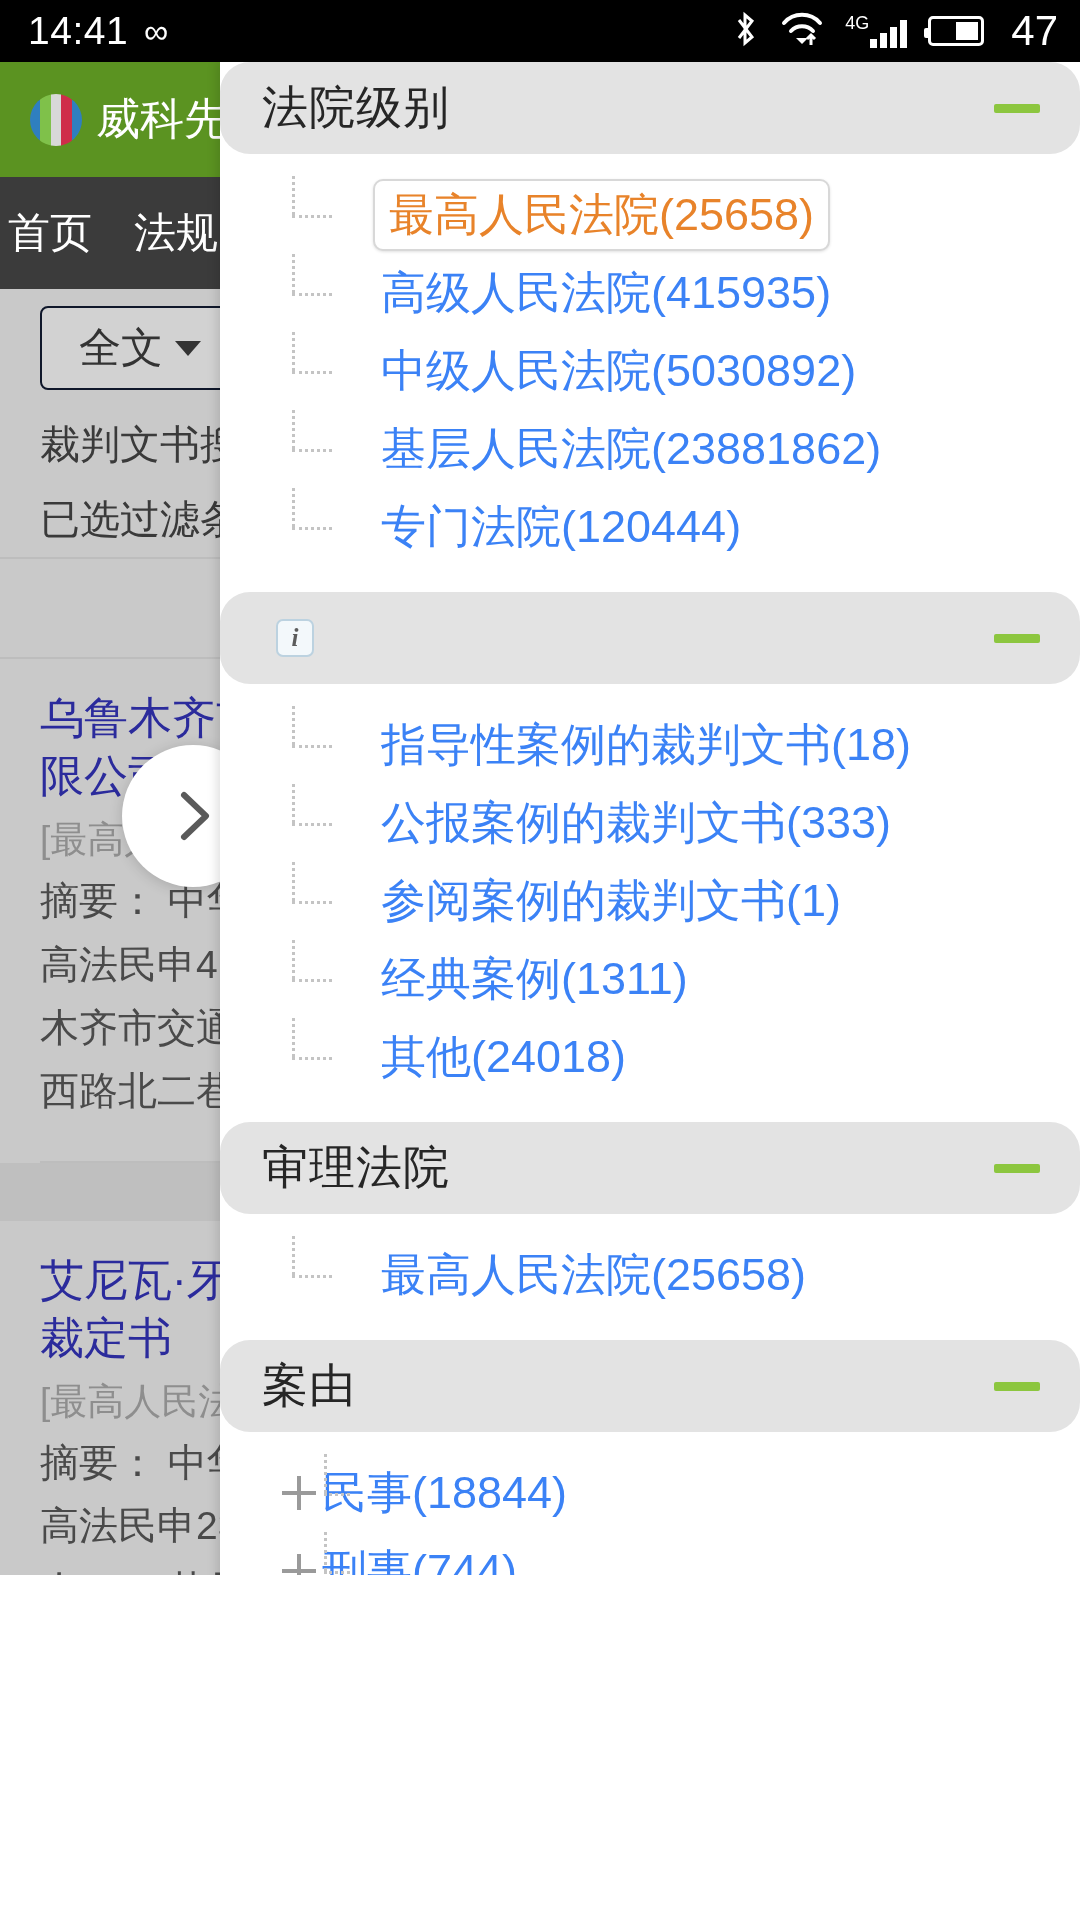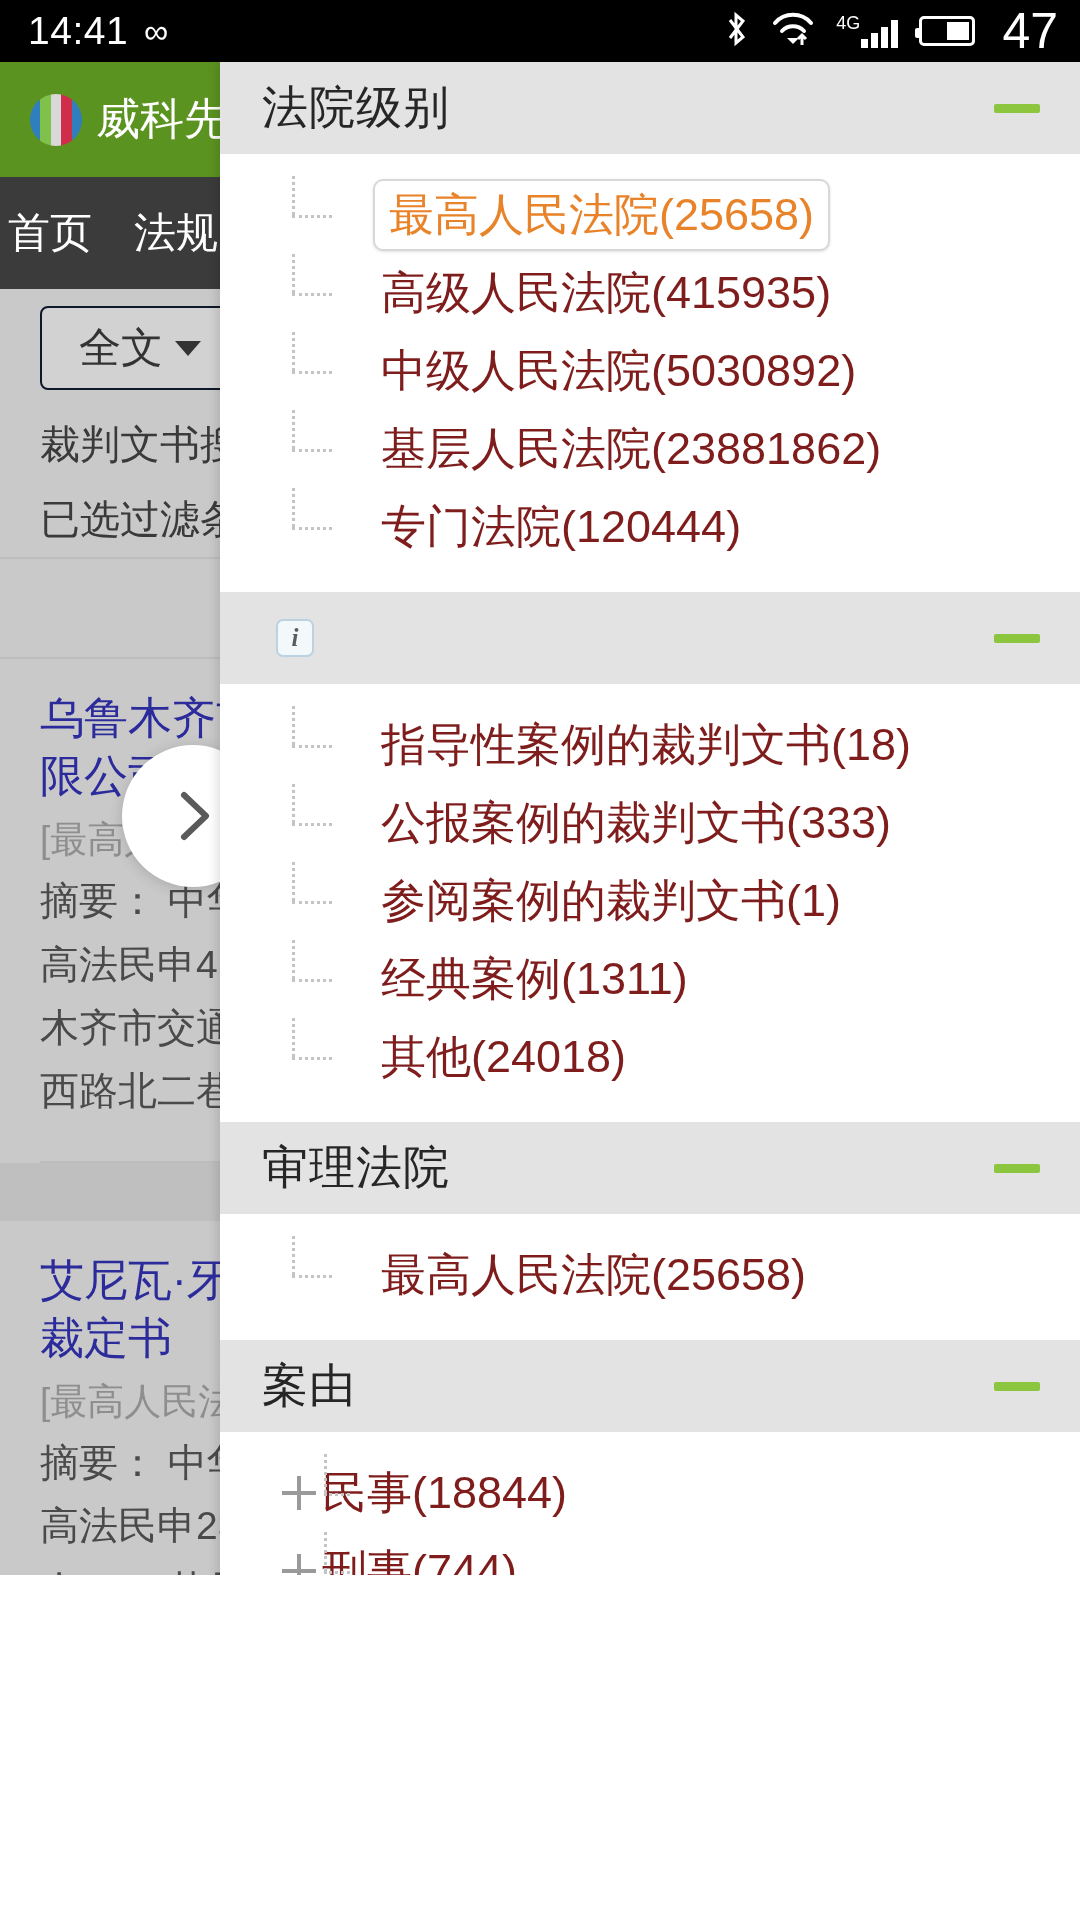--- a/index.html
+++ b/index.html
@@ -36,21 +36,21 @@
   .sb-left { display: flex; align-items: center; gap: 16px; }
   .sb-clock { font-size: 39px; letter-spacing: 0.5px; font-weight: 400; }
   .sb-infinity { font-size: 34px; line-height: 1; }
   .sb-right {
     margin-left: auto;
     display: flex;
     align-items: center;
     gap: 21px;
     text-align: right;
   }
-  .sb-batt-num { font-size: 50px; margin-left: 6px; }
+  .sb-batt-num { font-size: 42px; margin-left: 6px; }
 
   
   .bars { display: flex; align-items: flex-end; gap: 3px; height: 30px; position: relative; }
   .bars i { display: block; width: 7px; background: #fff; }
   .bars i:nth-child(1) { height: 9px; }
   .bars i:nth-child(2) { height: 15px; }
   .bars i:nth-child(3) { height: 21px; }
   .bars i:nth-child(4) { height: 28px; }
   .net-wrap { display: flex; align-items: flex-end; }
   .net-label { font-size: 18px; line-height: 1; margin-right: 1px; margin-bottom: 16px; }
@@ -198,20 +198,21 @@
     background: #ffffff;
     letter-spacing: 2px;
   }
 
   .section-head {
     height: 92px;
     background: #e3e3e3;
     display: flex; align-items: center;
     padding: 0 40px 0 42px;
     box-sizing: border-box;
+    border-radius: 30px;
   }
   .section-title {
     font-size: 46px;
     color: #262626;
     letter-spacing: 1px;
   }
   .info-icon {
     display: inline-flex;
     align-items: center; justify-content: center;
     width: 38px; height: 38px;
@@ -260,21 +261,21 @@
   .tree-item .elbow .h {
     position: absolute; left: 0; top: 50%;
     width: 40px; height: 0;
     border-top: 3px dotted #c4c4c4;
   }
   .tree-item.last .elbow .v { height: 50%; }
 
   .tree-label {
     margin-left: 48px;
     font-size: 45px;
-    color: #7f1d1d;
+    color: #3b82f6;
     line-height: 1.15;
     white-space: nowrap;
   }
   .tree-item.selected .tree-label {
     color: #e8832a;
     border: 2px solid #d8d8d8;
     border-radius: 10px;
     background: #ffffff;
     box-shadow: 0 1px 3px rgba(0,0,0,0.12);
     padding: 8px 14px;

